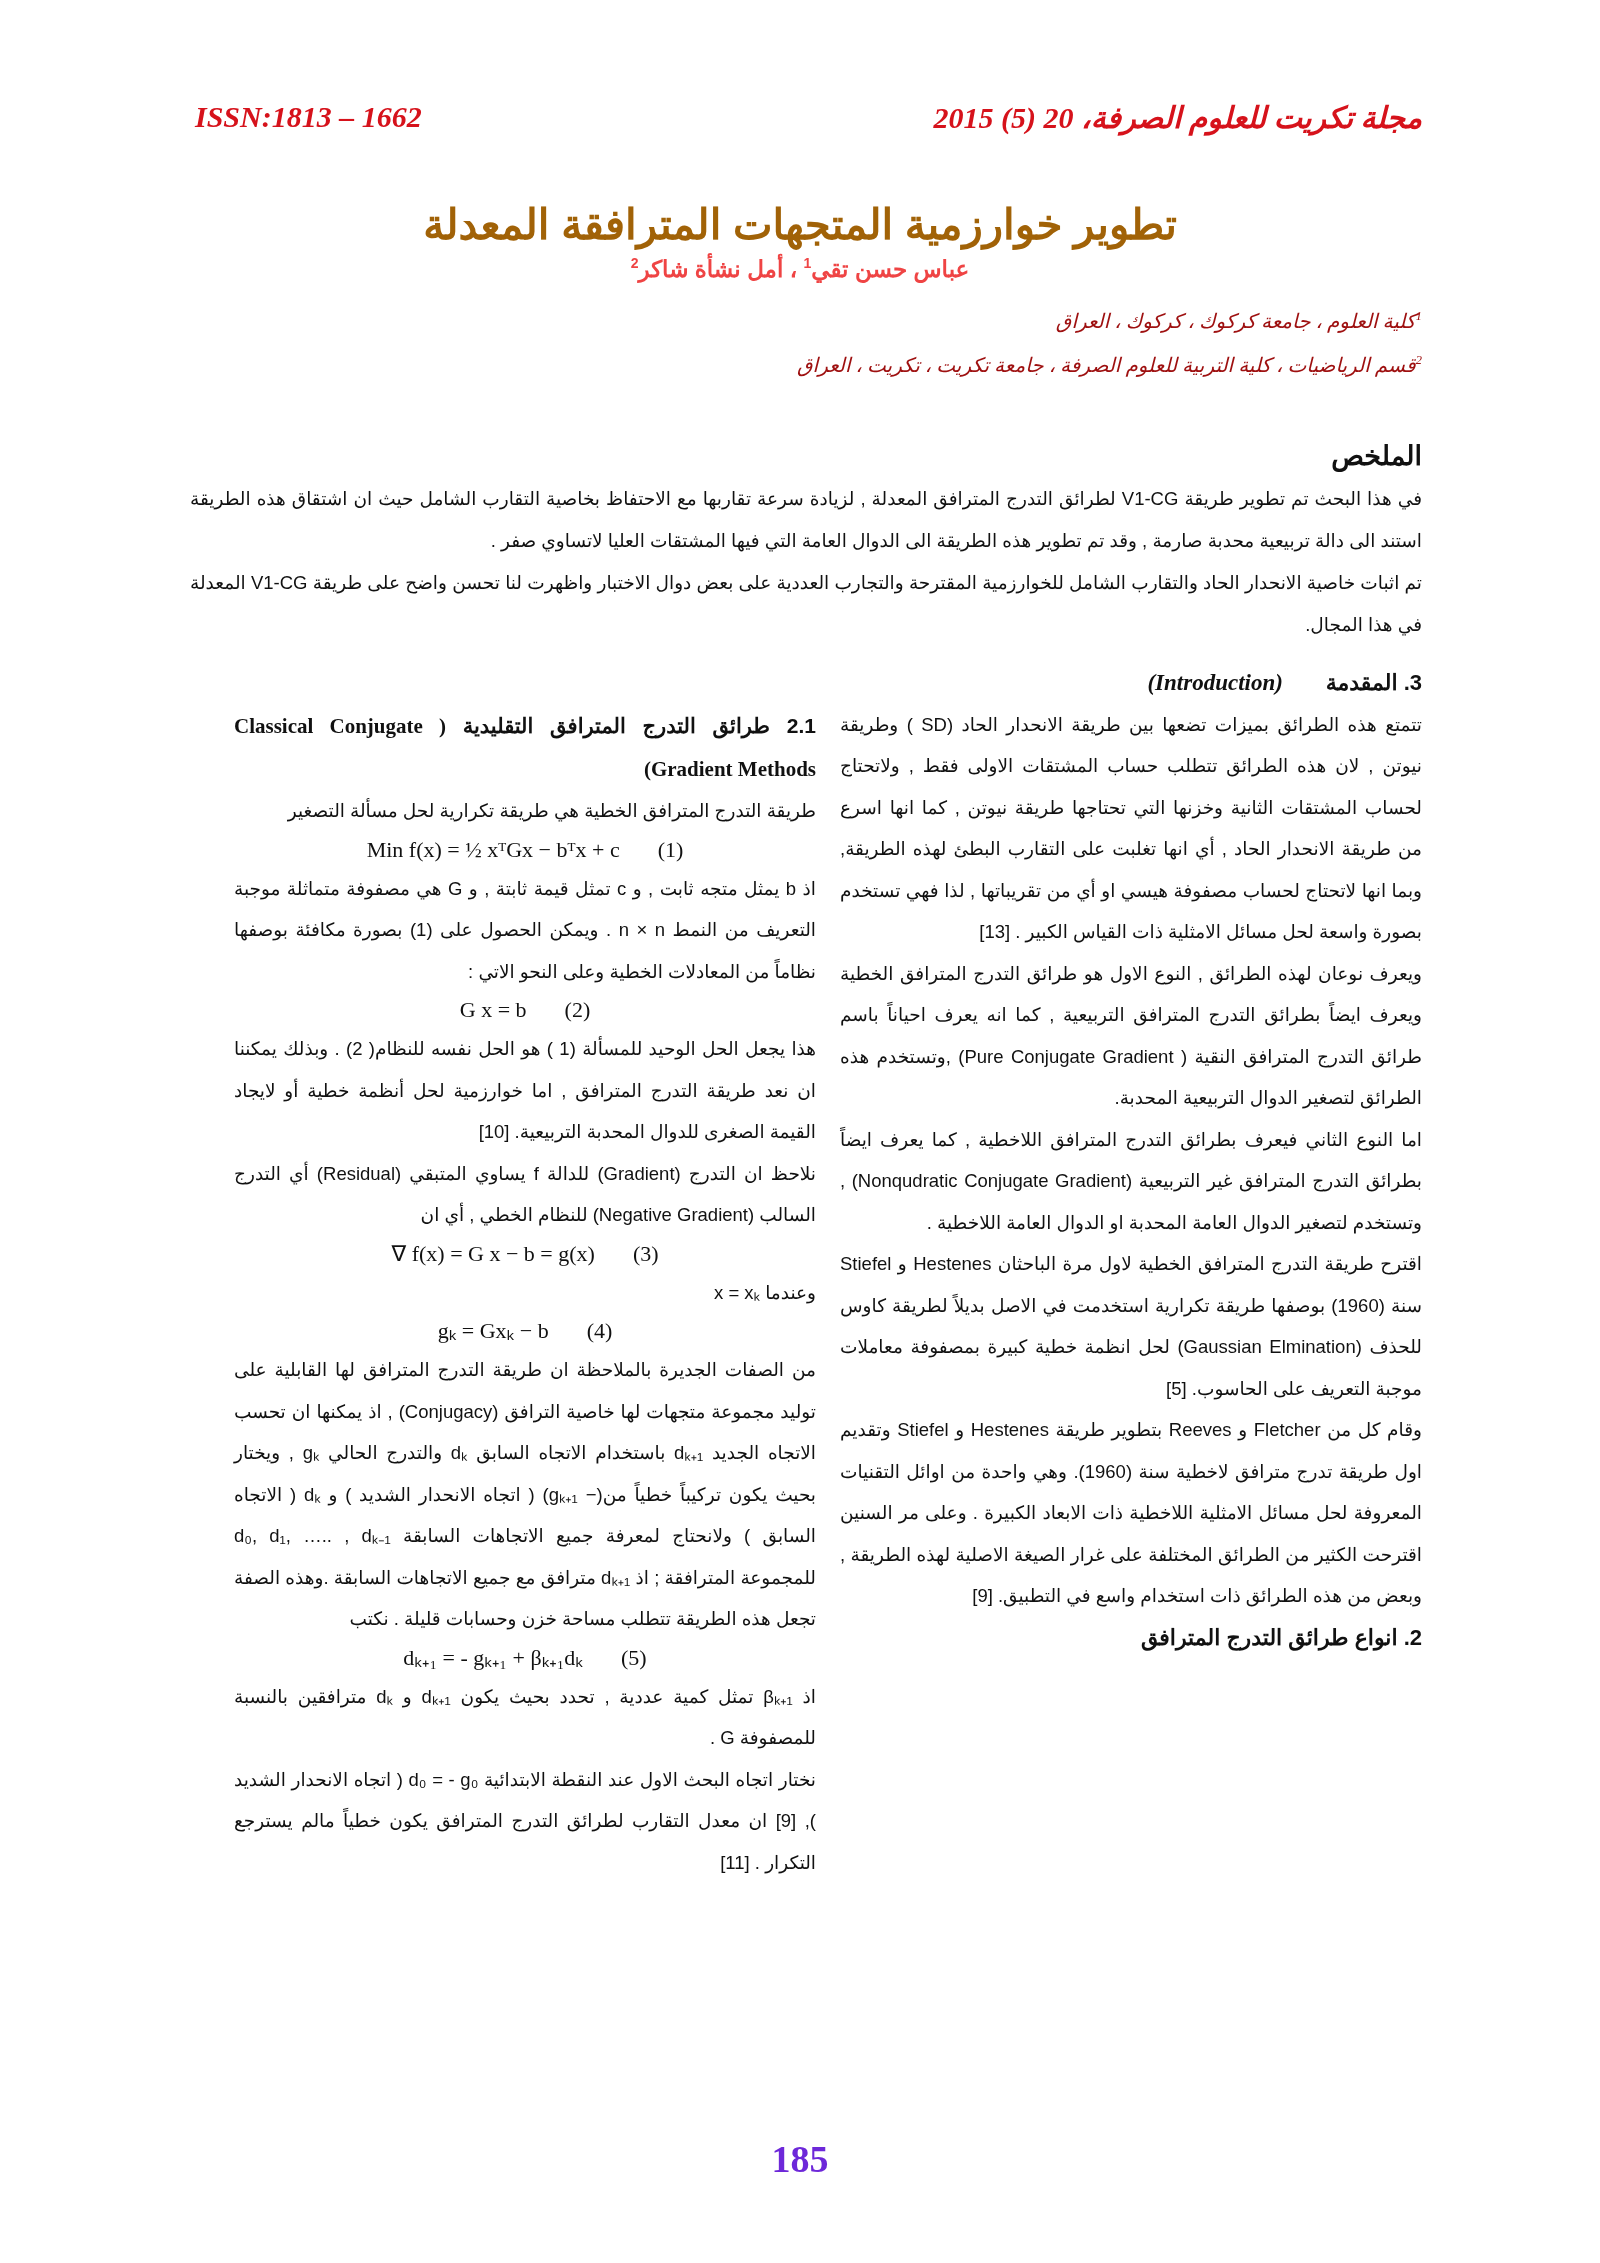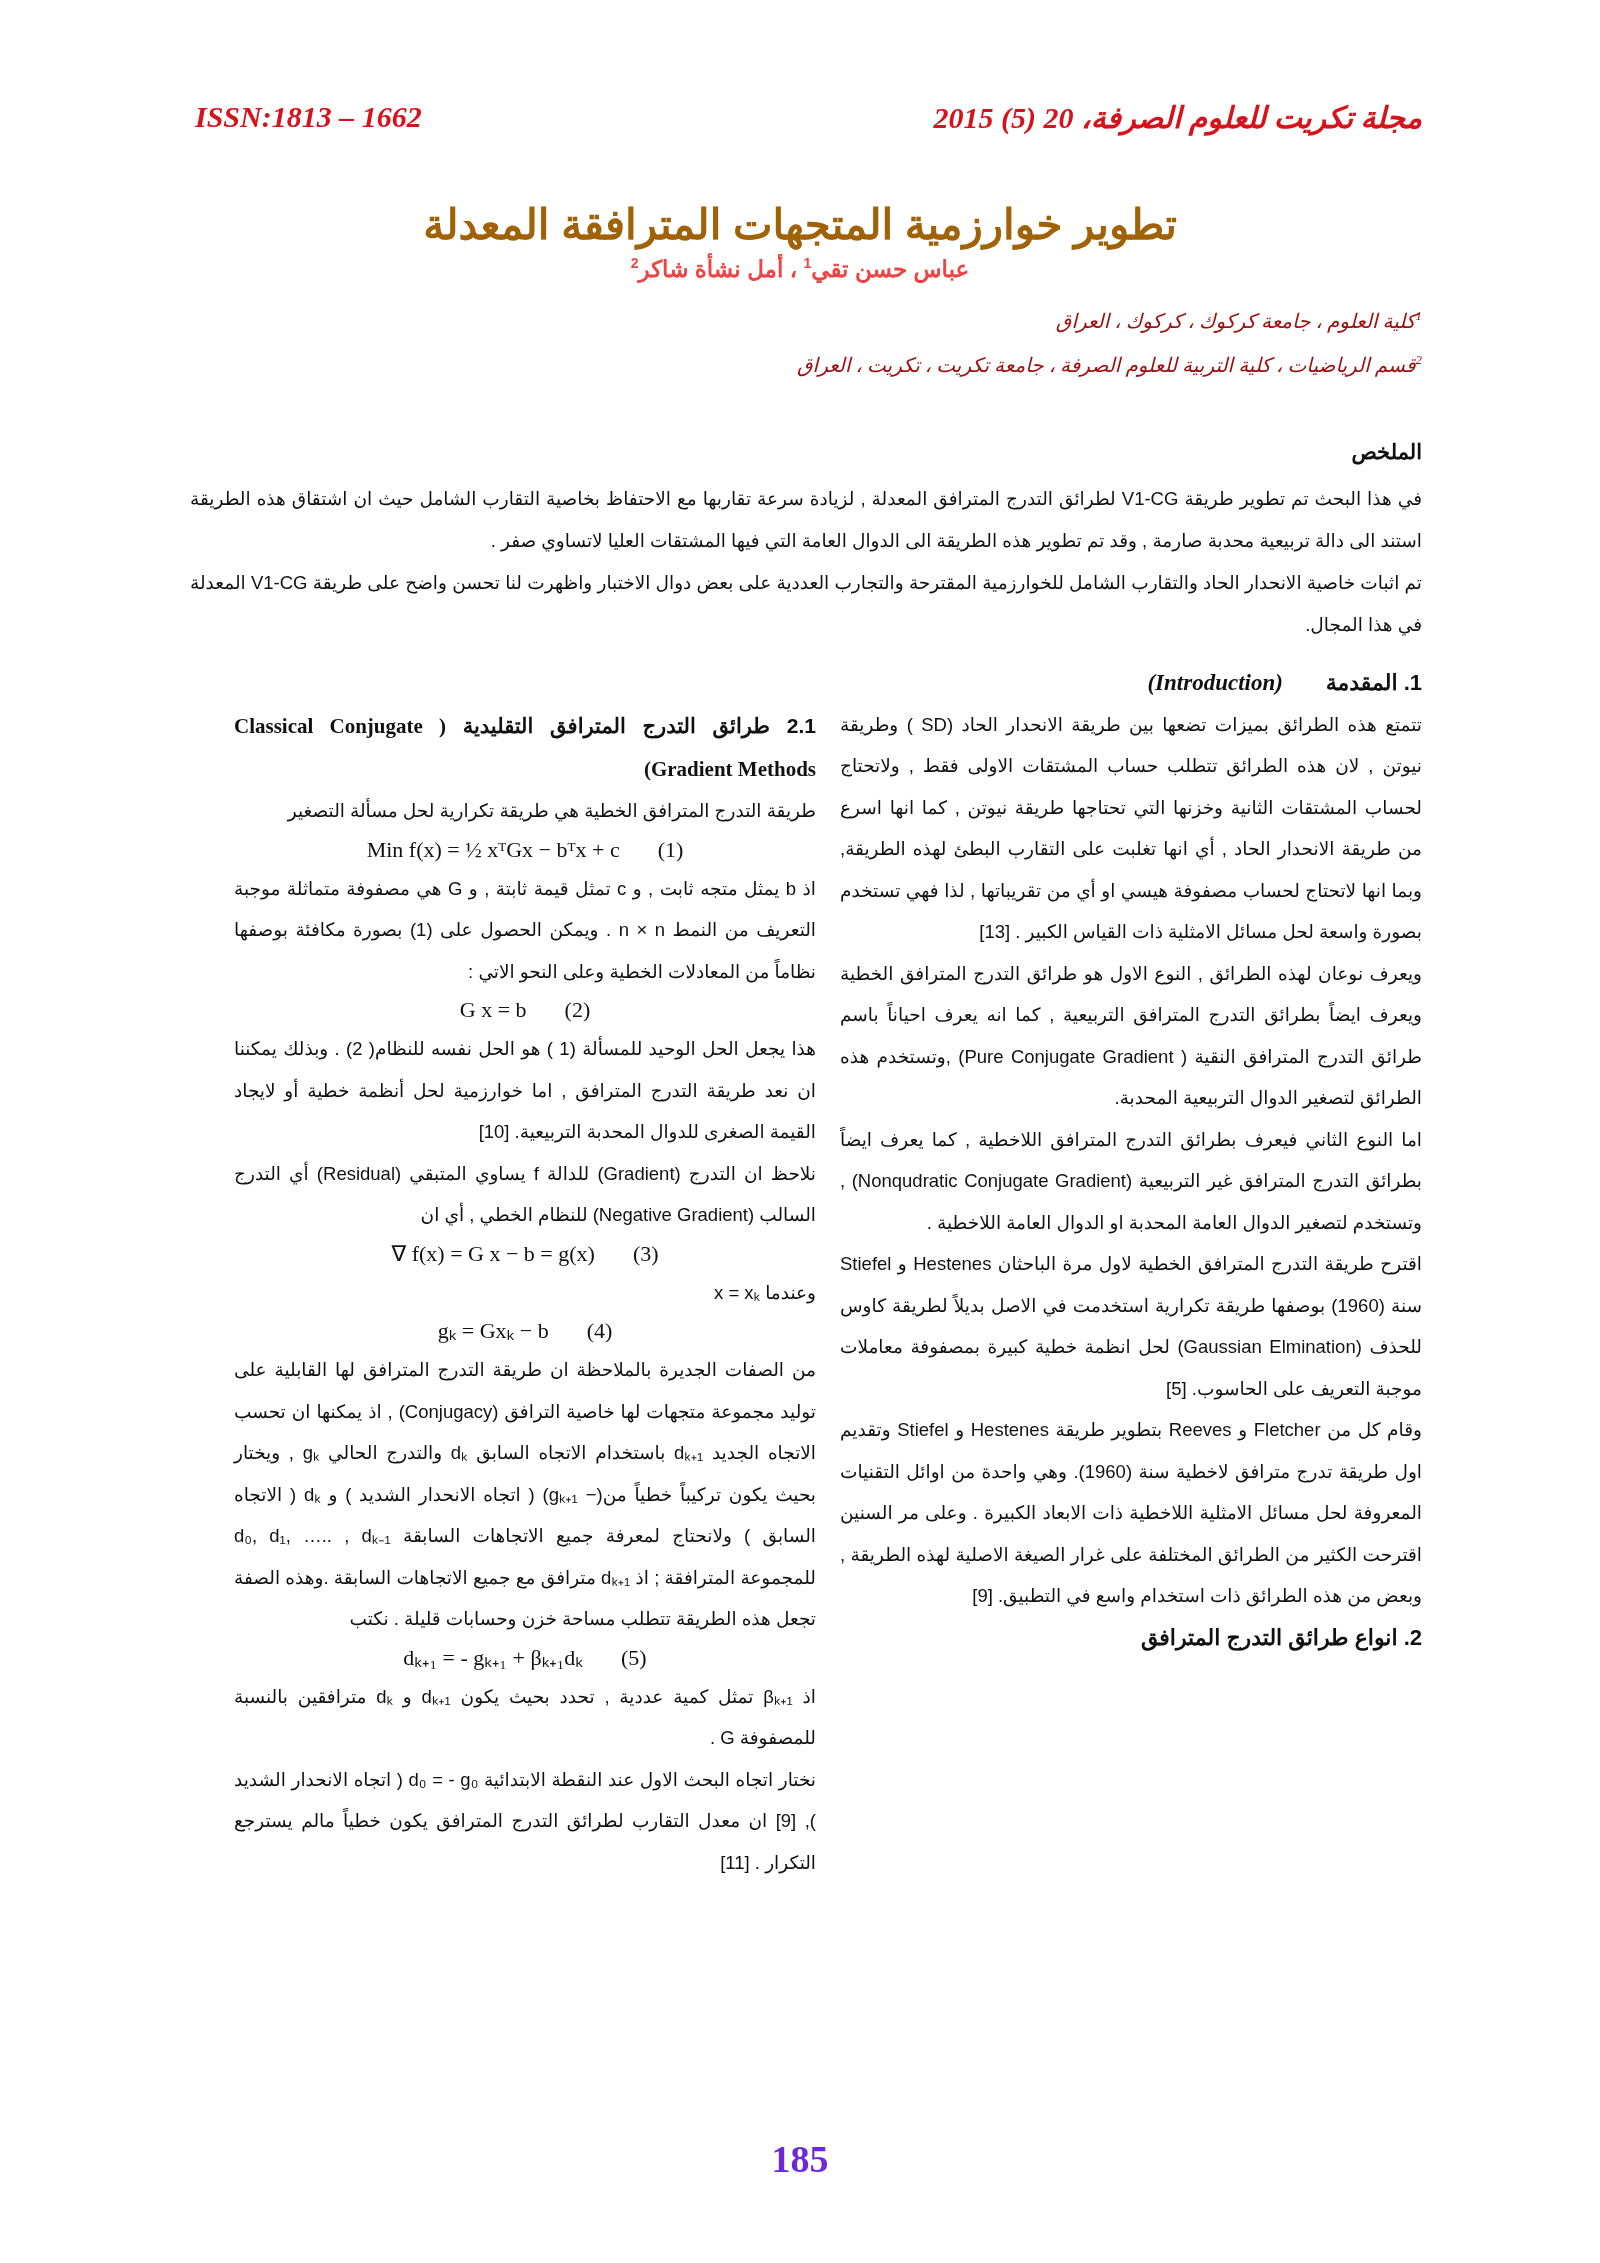--- a/index.html
+++ b/index.html
@@ -7,21 +7,21 @@
   .hdr { position: absolute; top: 100px; font-family: "Liberation Serif", serif; font-style: italic; font-weight: bold; color: #d6121b; font-size: 30px; }
   .hdr-left { left: 195px; }
   .hdr-right { right: 178px; direction: rtl; }
   .title { position: absolute; top: 200px; left: 0; width: 100%; text-align: center; direction: rtl; font-family: "Liberation Sans", sans-serif; font-weight: bold; font-size: 42px; color: #a16207; }
   .authors { position: absolute; top: 255px; left: 0; width: 100%; text-align: center; direction: rtl; font-family: "Liberation Sans", sans-serif; font-weight: bold; font-size: 23px; color: #ef4444; }
   .authors sup { font-size: 14px; }
   .affil { position: absolute; right: 178px; direction: rtl; font-family: "Liberation Serif", serif; font-style: italic; font-size: 20px; color: #9e1010; }
   .affil sup { font-size: 13px; }
   .affil1 { top: 308px; }
   .affil2 { top: 352px; }
-  .abs-h { position: absolute; top: 440px; right: 178px; direction: rtl; font-family: "Liberation Sans", sans-serif; font-weight: bold; font-size: 21px; }
+  .abs-h { position: absolute; top: 440px; right: 178px; direction: rtl; font-family: "Liberation Sans", sans-serif; font-weight: bold; font-size: 27px; }
   .abstract { position: absolute; top: 478px; left: 190px; width: 1232px; direction: rtl; text-align: justify; font-family: "Liberation Sans", sans-serif; font-size: 18.5px; line-height: 42px; }
   .abstract p { margin: 0; }
   .col { position: absolute; direction: rtl; text-align: justify; font-family: "Liberation Sans", sans-serif; font-size: 18.5px; line-height: 41.5px; }
   .col-right { top: 662px; right: 178px; width: 582px; }
   .col-left { top: 705px; left: 190px; width: 582px; margin-left: 44px; }
   .col p { margin: 0; }
   .sec-h { font-family: "Liberation Sans", sans-serif; font-weight: bold; font-size: 22px; }
   .sec-h .en { font-family: "Liberation Serif", serif; font-size: 23px; font-style: italic; }
   .sub-h { font-weight: bold; font-size: 21px; }
   .sub-h .en { font-family: "Liberation Serif", serif; }
@@ -46,21 +46,21 @@
 <div class="affil affil2"><sup>2</sup><span>قسم الرياضيات ، كلية التربية للعلوم الصرفة ، جامعة تكريت ، تكريت ، العراق</span></div>
 
 <div class="abs-h">الملخص</div>
 <div class="abstract">
   <p>في هذا البحث تم تطوير طريقة V1-CG لطرائق التدرج المترافق المعدلة , لزيادة سرعة تقاربها مع الاحتفاظ بخاصية التقارب الشامل حيث ان اشتقاق هذه الطريقة استند الى دالة تربيعية محدبة صارمة , وقد تم تطوير هذه الطريقة الى الدوال العامة التي فيها المشتقات العليا لاتساوي صفر .</p>
   <p>تم اثبات خاصية الانحدار الحاد والتقارب الشامل للخوارزمية المقترحة والتجارب العددية على بعض دوال الاختبار واظهرت لنا تحسن واضح على طريقة V1-CG المعدلة في هذا المجال.</p>
 </div>
 
 <div class="col col-right">
   <div class="sec-h">
-    <span>1. المقدمة</span>
+    <span>3. المقدمة</span>
     &nbsp;&nbsp;&nbsp;&nbsp;&nbsp;&nbsp;<span class="en">(Introduction)</span>
   </div>
   <p>تتمتع هذه الطرائق بميزات تضعها بين طريقة الانحدار الحاد (SD ) وطريقة نيوتن , لان هذه الطرائق تتطلب حساب المشتقات الاولى فقط , ولاتحتاج لحساب المشتقات الثانية وخزنها التي تحتاجها طريقة نيوتن , كما انها اسرع من طريقة الانحدار الحاد , أي انها تغلبت على التقارب البطئ لهذه الطريقة, وبما انها لاتحتاج لحساب مصفوفة هيسي او أي من تقريباتها , لذا فهي تستخدم بصورة واسعة لحل مسائل الامثلية ذات القياس الكبير . [13]</p>
   <p>ويعرف نوعان لهذه الطرائق , النوع الاول هو طرائق التدرج المترافق الخطية ويعرف ايضاً بطرائق التدرج المترافق التربيعية , كما انه يعرف احياناً باسم طرائق التدرج المترافق النقية ( Pure Conjugate Gradient) ,وتستخدم هذه الطرائق لتصغير الدوال التربيعية المحدبة.</p>
   <p>اما النوع الثاني فيعرف بطرائق التدرج المترافق اللاخطية , كما يعرف ايضاً بطرائق التدرج المترافق غير التربيعية (Nonqudratic Conjugate Gradient) , وتستخدم لتصغير الدوال العامة المحدبة او الدوال العامة اللاخطية .</p>
   <p>اقترح طريقة التدرج المترافق الخطية لاول مرة الباحثان Hestenes و Stiefel سنة (1960) بوصفها طريقة تكرارية استخدمت في الاصل بديلاً لطريقة كاوس للحذف (Gaussian Elmination) لحل انظمة خطية كبيرة بمصفوفة معاملات موجبة التعريف على الحاسوب. [5]</p>
   <p>وقام كل من Fletcher و Reeves بتطوير طريقة Hestenes و Stiefel وتقديم اول طريقة تدرج مترافق لاخطية سنة (1960). وهي واحدة من اوائل التقنيات المعروفة لحل مسائل الامثلية اللاخطية ذات الابعاد الكبيرة . وعلى مر السنين اقترحت الكثير من الطرائق المختلفة على غرار الصيغة الاصلية لهذه الطريقة , وبعض من هذه الطرائق ذات استخدام واسع في التطبيق. [9]</p>
   <div class="sec-h">2. انواع طرائق التدرج المترافق</div>
 </div>
 

